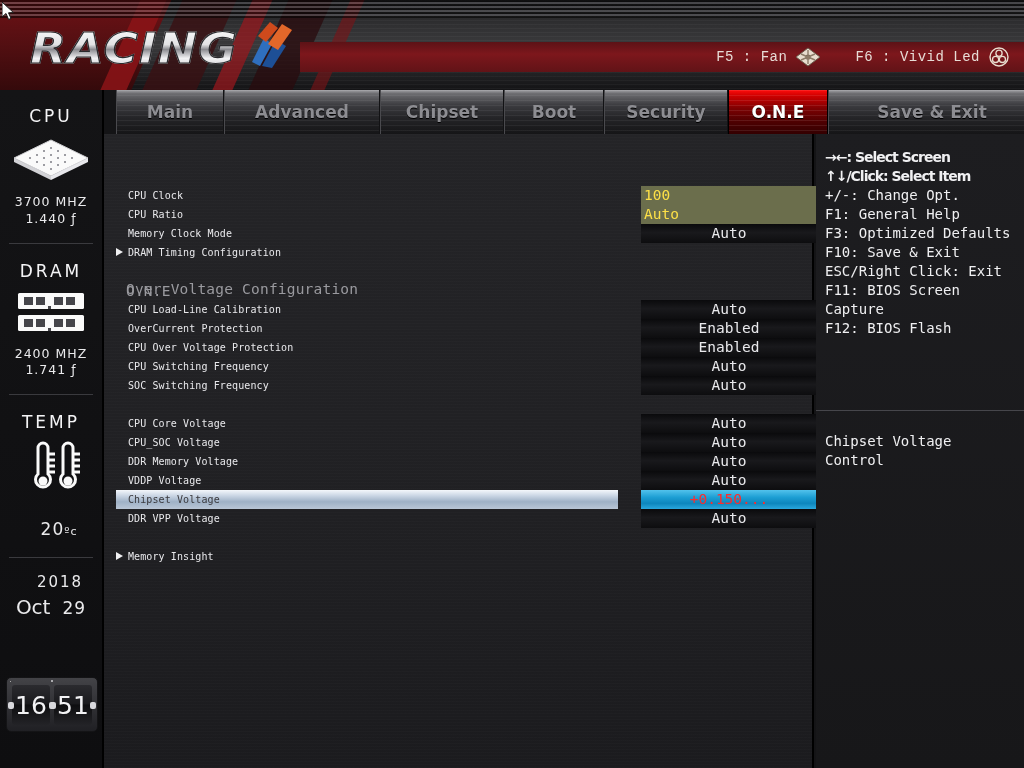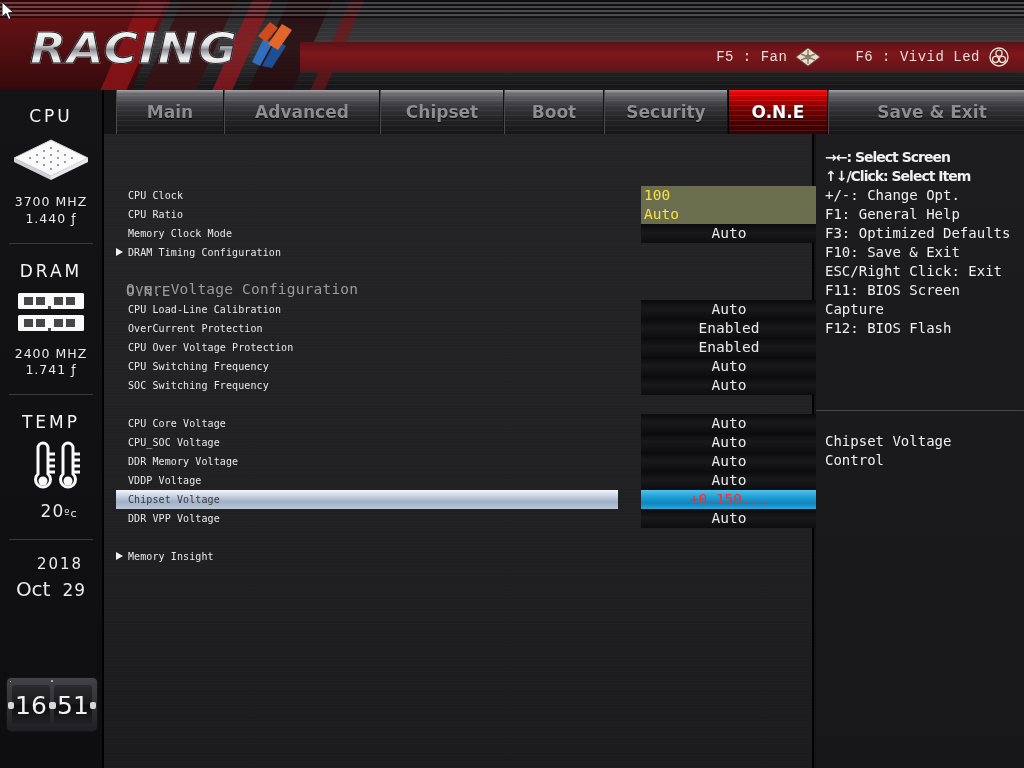--- a/index.html
+++ b/index.html
@@ -258,21 +258,21 @@
           <path d="M20 8 a5 5 0 0 1 10 0 v26 a7.5 7.5 0 1 1 -10 0 z"></path>
           <path d="M30 14 h7 M30 20 h7 M30 26 h7 M30 32 h7"></path>
         </g>
         <circle cx="25" cy="41" r="4.5" fill="#fafafa"></circle>
         <g fill="none" stroke="#fafafa" stroke-width="3">
           <path d="M45 8 a5 5 0 0 1 10 0 v26 a7.5 7.5 0 1 1 -10 0 z"></path>
           <path d="M55 14 h7 M55 20 h7 M55 26 h7 M55 32 h7"></path>
         </g>
         <circle cx="50" cy="41" r="4.5" fill="#fafafa"></circle>
       </svg>
-      <div class="sb-val" style="margin-top:2px; font-size:17px;padding-left:16px;">
+      <div class="sb-val" style="margin-top:20px; font-size:17px;padding-left:16px;">
         <span>20</span><span style="font-size:11px;">ºᴄ</span>
       </div>
     </div>
 
     <div class="sb-div" style="margin-top:16px;"></div>
 
     <div class="sb-sec" style="padding-top:14px;">
       <div class="sb-val" style="font-size:15px; letter-spacing:2px; padding-left:18px;">2018</div>
       <div style="display:flex; align-items:baseline; justify-content:center; gap:12px; margin-top:2px;">
         <span class="sb-val" style="font-size:20px; letter-spacing:0;">Oct</span>

